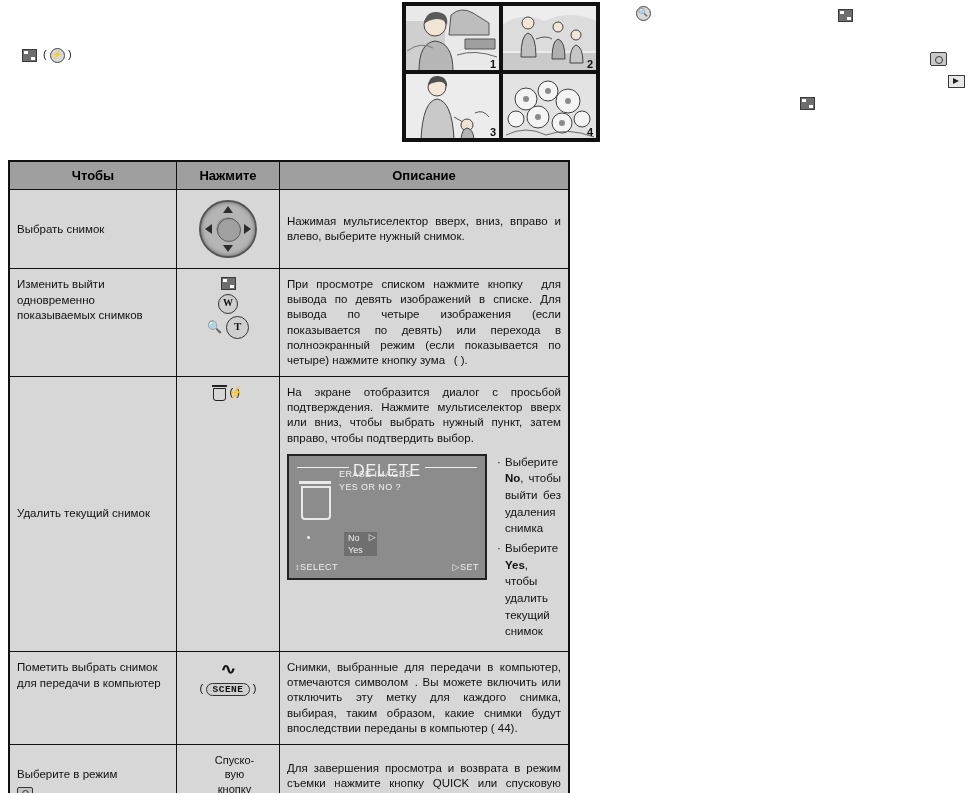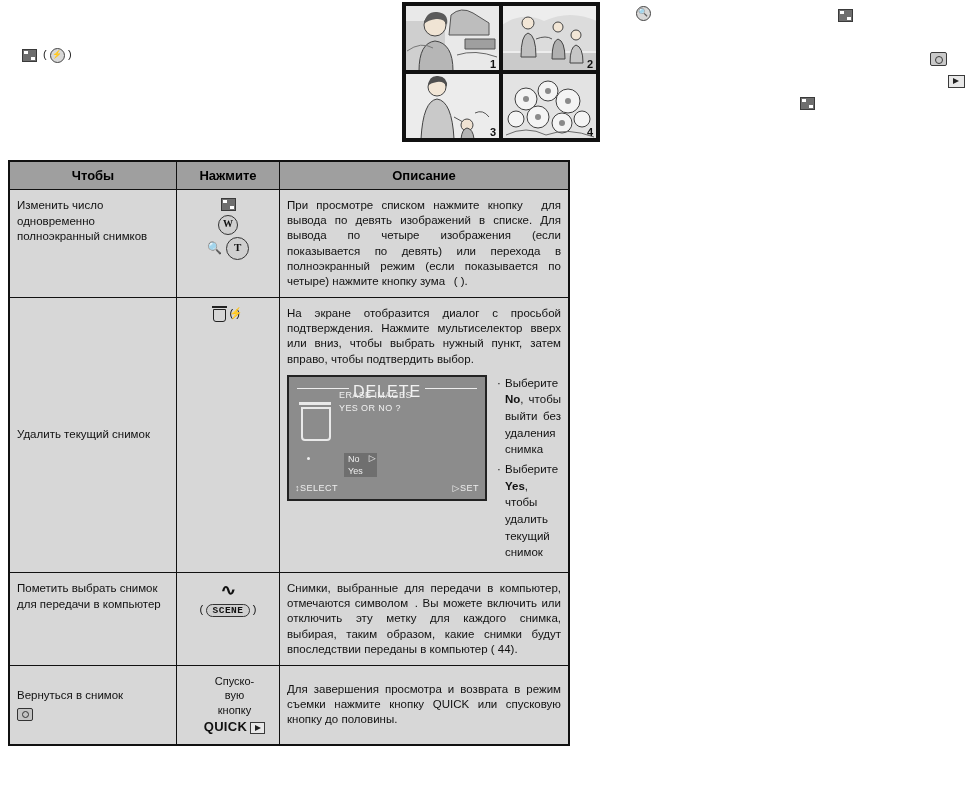--- a/index.html
+++ b/index.html
@@ -525,23 +525,36 @@
 <table id="how-to-table">
   <thead>
     <tr>
       <th>Чтобы</th>
       <th>Нажмите</th>
       <th>Описание</th>
     </tr>
   </thead>
   <tbody>
 
+    <tr>
+      <td class="col-what" style="vertical-align:middle;">Выбрать снимок</td>
+      <td class="col-press">
+        <div class="multiselector">
+          <i class="ms-up"></i>
+            <i class="ms-down"></i>
+            <i class="ms-left"></i>
+            <i class="ms-right"></i>
+          <span class="ms-center"></span>
+        </div>
+      </td>
+      <td class="col-desc" style="vertical-align:middle;">Нажимая мультиселектор вверх, вниз, вправо и влево, выберите нужный снимок.</td>
+    </tr>
 
     <tr class="row-alt">
-      <td class="col-what cell-label">Изменить число одновременно полноэкранный снимков</td>
+      <td class="col-what cell-label">Изменить выйти одновременно показываемых снимков</td>
       <td class="col-press">
         <div class="zoom-stack">
           <div style="margin-bottom:4px;"><span class="glyph-box"></span></div>
           <div><span class="btn-round small">W</span></div>
           <div style="margin-top:2px;">
             <span class="mag">🔍</span>
             <span class="btn-round">T</span>
           </div>
         </div>
       </td>
@@ -603,21 +616,21 @@
           <span style="font-size:11px;">)</span>
         </div>
       </td>
       <td class="col-desc">
         <span>Снимки, выбранные для передачи в компьютер, отмечаются символом  . Вы можете включить или отключить эту метку для каждого снимка, выбирая, таким образом, какие снимки будут впоследствии переданы в компьютер ( 44).</span>
       </td>
     </tr>
 
     <tr>
       <td class="col-what" style="vertical-align:middle;">
-        <span>Вернуться в снимок</span>
+        <span>Выберите в режим</span>
         <div style="margin-top:6px;"><span class="cam-mini"></span></div>
       </td>
       <td class="col-press" style="font-size:11px; line-height:1.3;padding-left:20px;">
         <div>Спуско-<br>вую<br>кнопку</div>
         <div style="margin-top:2px;">
           <span class="quick-pill">QUICK</span>
           <span class="glyph-play" style="width:13px;height:10px;"></span>
         </div>
       </td>
       <td class="col-desc" style="vertical-align:middle;">

